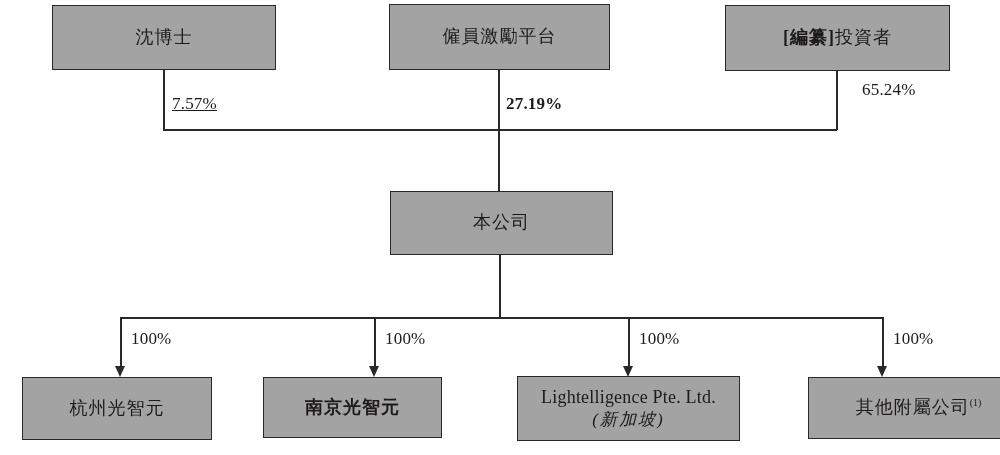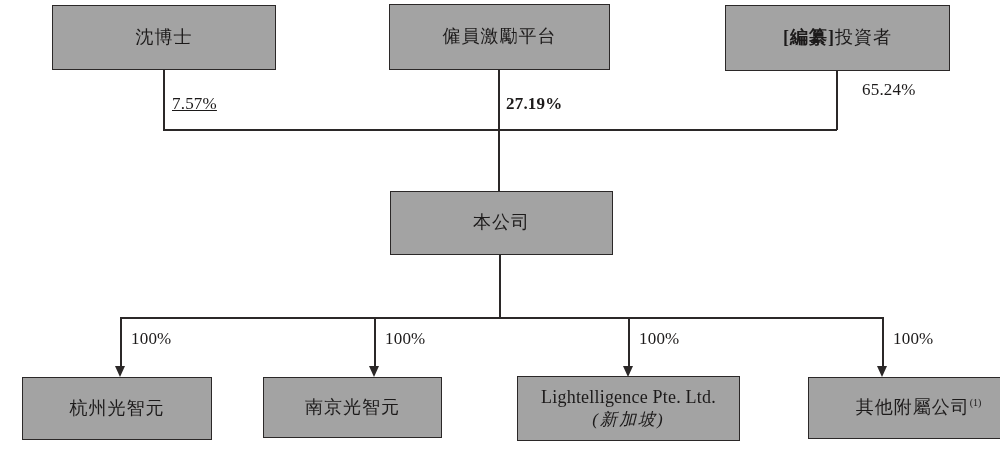--- a/index.html
+++ b/index.html
@@ -116,21 +116,21 @@
   </div>
 
   <div class="node" style="left:390px; top:191px; width:223px; height:64px;">
     <span class="node-label">本公司</span>
   </div>
 
   <div class="node" style="left:10px; top:377px; width:190px; height:63px;margin-left:12px;">
     <span class="node-label">杭州光智元</span>
   </div>
 
-  <div class="node" style="left:263px; top:377px; width:179px; height:61px;">
+  <div class="node" style="left:263px; top:377px; width:179px; height:61px;font-weight:bold;">
     <span class="node-label">南京光智元</span>
   </div>
 
   <div class="node" style="left:517px; top:376px; width:223px; height:65px;">
     <span class="node-label">
       <div class="en-line">Lightelligence Pte. Ltd.</div>
       <div class="italic">(新加坡)</div>
     </span>
   </div>
 

